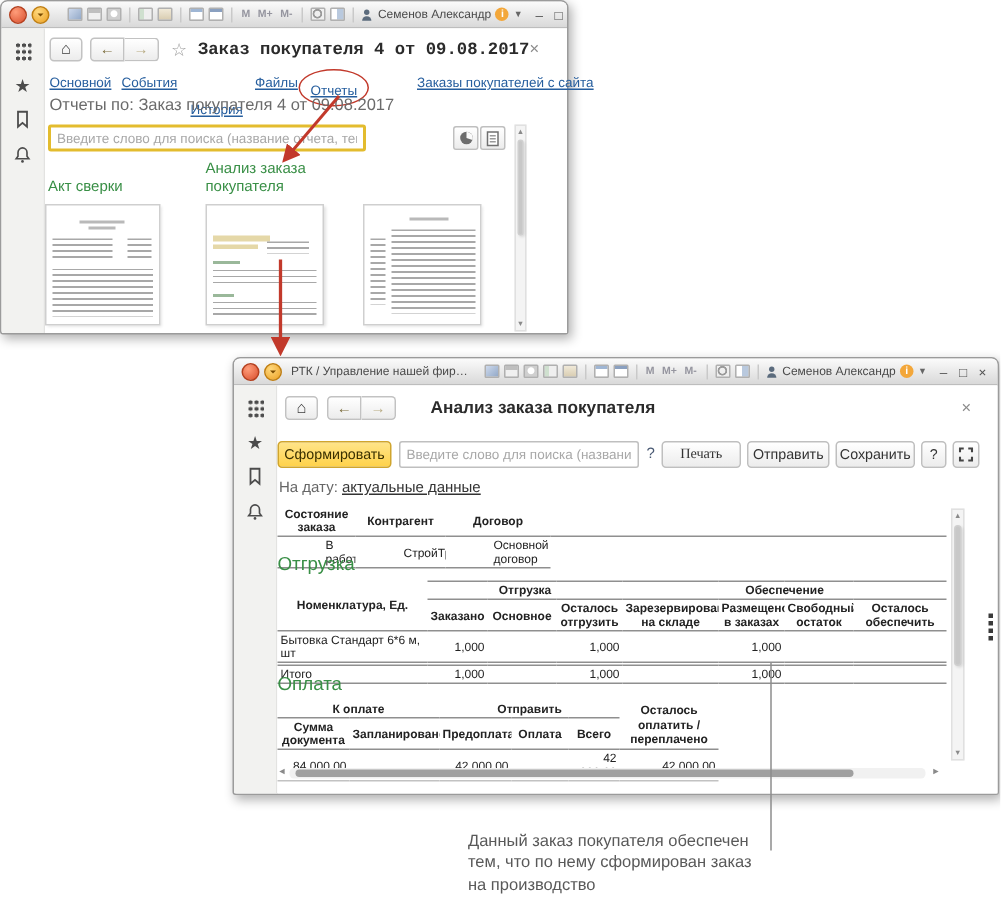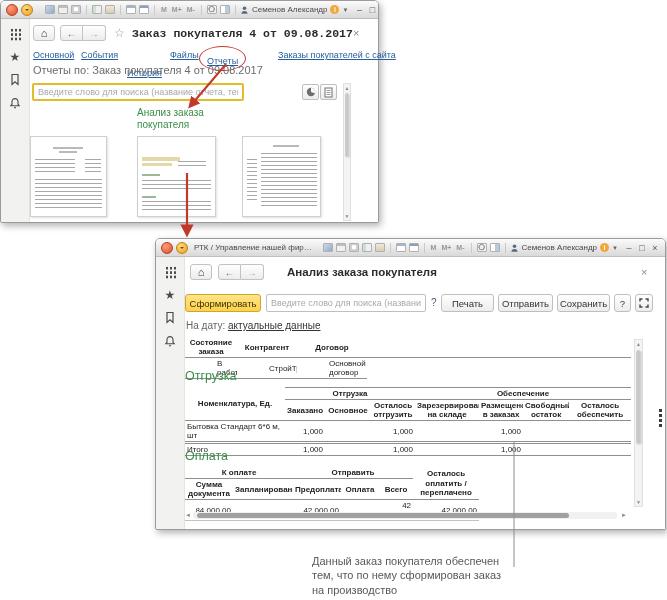--- a/index.html
+++ b/index.html
@@ -219,20 +219,21 @@
               <line x1="2.5" y1="5.5" x2="6.5" y2="5.5" stroke="#9a9a9a"></line>
               <line x1="2.5" y1="7.5" x2="6.5" y2="7.5" stroke="#9a9a9a"></line>
             </svg>
         </div>
         <div class="vscroll" style="left:313px;top:64px;height:138px;">
           <span class="sarr" style="top:1px;">▲</span>
           <div class="thumb" style="top:9px;height:62px;"></div>
           <span class="sarr" style="bottom:1px;">▼</span>
         </div>
 
+        <div class="rtitle" style="left:2px;top:84px;width:92px;">Акт сверки</div>
         <div class="rtitle" style="left:107px;top:84px;width:92px;">Анализ заказа покупателя</div>
 
         <div class="thumb" style="left:0px;top:117px;width:75px;">
           <div class="flc" style="left:22px;top:10px;width:30px;"></div>
           <div class="flc" style="left:28px;top:14px;width:18px;"></div>
           <div class="fl" style="left:4px;top:22px;width:40px;height:14px;"></div>
           <div class="fl" style="left:54px;top:22px;width:16px;height:14px;"></div>
           <div class="fl" style="left:4px;top:42px;right:4px;height:32px;"></div>
         </div>
         <div class="thumb" style="left:107px;top:117px;width:77px;">
@@ -307,21 +308,21 @@
         <div class="bf" style="left:33px;top:7px;">
           <span class="b">←</span>
           <span class="b">→</span>
         </div>
         <div class="form-title" style="left:102px;top:9px;">Анализ заказа покупателя</div>
         <span class="form-close" style="left:456px;top:9px;">×</span>
 
         <div class="btn primary" style="left:0px;top:37px;width:76px;">Сформировать</div>
         <input class="search2" style="left: 81px; top: 37px; width: 160px;" placeholder="Введите слово для поиска (название товар...">
         <span class="qmark" style="left:246px;top:40px;">?</span>
-        <div class="btn" style="left:256px;top:37px;width:53px;">Печать</div>
+        <div class="btn" style="left:256px;top:37px;width:53px;font-family:Liberation Serif, serif;">Печать</div>
         <div class="btn" style="left:313px;top:37px;width:55px;">Отправить</div>
         <div class="btn" style="left:372px;top:37px;width:53px;">Сохранить</div>
         <div class="btn" style="left:429px;top:37px;width:17px;">?</div>
         <div class="btn" style="left:450px;top:37px;width:18px;">
           <svg width="10" height="10">
               <path d="M1,3.5 V1 H3.5 M6.5,1 H9 V3.5 M9,6.5 V9 H6.5 M3.5,9 H1 V6.5" fill="none" stroke="#444" stroke-width="1.4"></path>
             </svg>
         </div>
 
         <div class="ondate" style="left:1px;top:63px;">

